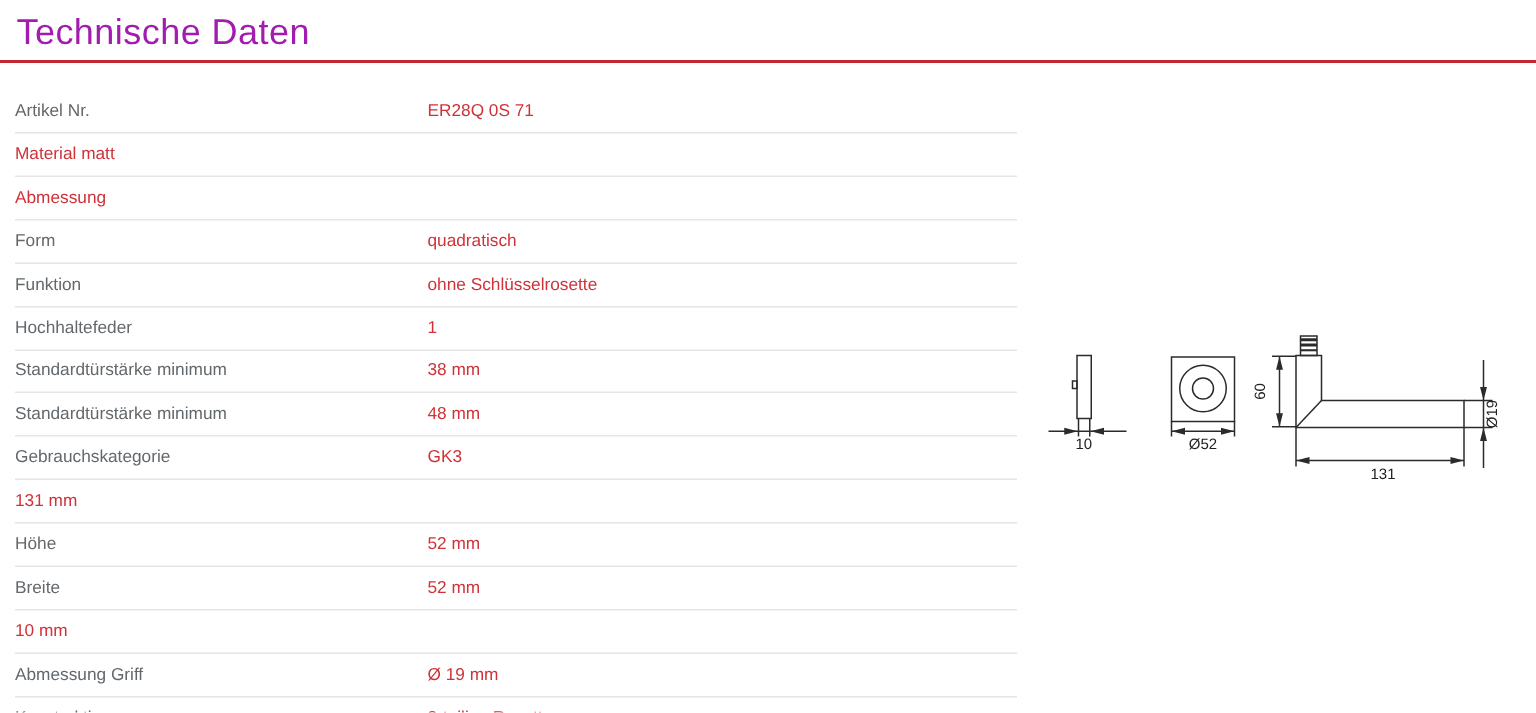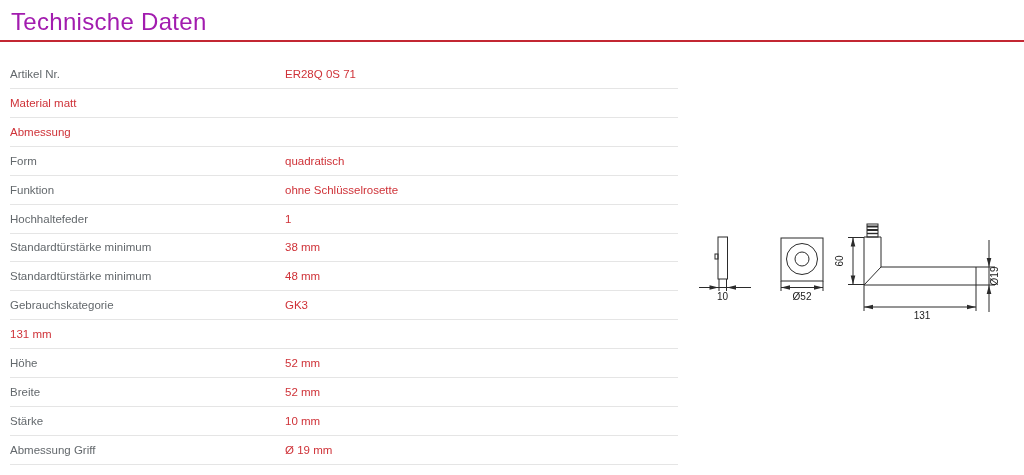--- a/index.html
+++ b/index.html
@@ -123,21 +123,20 @@
         <div class="spec-label">Höhe</div>
         <div class="spec-value">52 mm</div>
       </div>
 
       <div class="spec-row">
         <div class="spec-label">Breite</div>
         <div class="spec-value">52 mm</div>
       </div>
 
       <div class="spec-row">
-        <div class="spec-label">Stärke</div>
         <div class="spec-value">10 mm</div>
       </div>
 
       <div class="spec-row">
         <div class="spec-label">Abmessung Griff</div>
         <div class="spec-value">Ø 19 mm</div>
       </div>
 
       <div class="spec-row">
         <div class="spec-label">Konstruktion</div>

